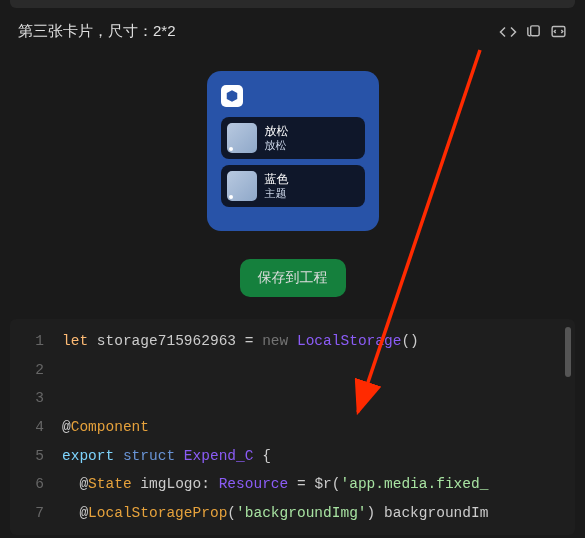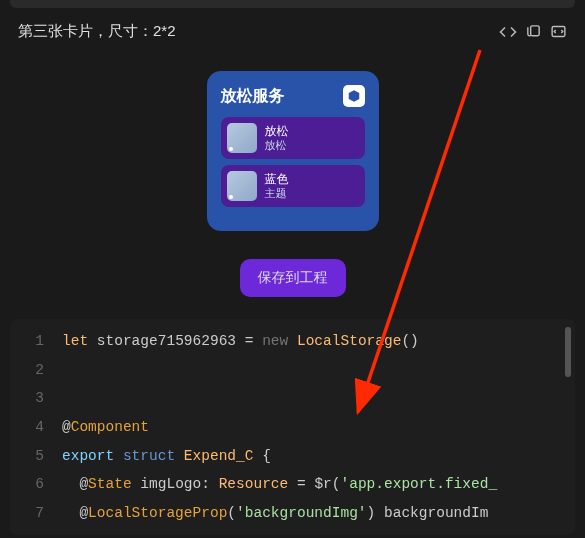--- a/index.html
+++ b/index.html
@@ -66,21 +66,21 @@
       height: 22px;
       background: #fff;
       border-radius: 5px;
       display: flex;
       align-items: center;
       justify-content: center;
     }
     .card-item {
       display: flex;
       align-items: center;
-      background: #4c1d95;
+      background: #0f172a;
       border-radius: 8px;
       padding: 6px;
       margin-bottom: 6px;
       gap: 8px;
     }
     .card-item:last-child { margin-bottom: 12px; }
     .thumb {
       width: 30px;
       height: 30px;
       background: linear-gradient(135deg, #b8c9e0, #8fa8c9);
@@ -95,21 +95,21 @@
       left: 2px;
       width: 4px;
       height: 4px;
       background: #fff;
       border-radius: 50%;
     }
     .item-text { display: flex; flex-direction: column; line-height: 1.15; }
     .item-label { font-size: 12px; color: #fff; }
     .item-sub { font-size: 11px; color: #ccd6e8; }
     .save-btn {
-      background: #6d28d9;
+      background: #15803d;
       color: #ddd;
       border: none;
       padding: 10px 18px;
       border-radius: 10px;
       font-size: 14px;
       margin-top: 28px;
       cursor: pointer;
     }
     .code-area {
       margin: 6px 10px 0 10px;
@@ -140,21 +140,21 @@
       color: #666;
       padding-right: 18px;
       user-select: none;
       flex-shrink: 0;
     }
     .code-content { white-space: pre; color: #ccc; }
     .kw-let { color: #fdba74; }
     .kw-new { color: #737373; }
     .kw-export { color: #7dd3fc; text-align: right; }
     .kw-struct { color: #6994d6; }
-    .type { color: #fdba74; }
+    .type { color: #8b5cf6; }
     .ident { color: #ccc; }
     .deco { color: #e6a23c; }
     .func { color: #ccc; }
     .str { color: #a7e2a1; }
     .punct { color: #ccc; }
     .op { color: #ccc; }
 
     
     .arrow-svg {
       position: absolute;
@@ -188,21 +188,20 @@
           <rect x="3" y="5" width="18" height="14" rx="2"></rect>
           <path d="M8 10l-2 2 2 2M16 10l2 2-2 2"></path>
         </svg>
     </span>
   </div>
 </div>
 
 <div class="preview-area">
   <div class="card">
     <div class="card-header">
-      <div class="card-title">放松服务</div>
       <div class="card-logo">
         <svg width="14" height="14" viewBox="0 0 24 24" fill="#2853a8">
             <path d="M12 2L3 7v10l9 5 9-5V7l-9-5z"></path>
           </svg>
       </div>
     </div>
     <div class="card-item">
       <div class="thumb"></div>
       <div class="item-text">
         <span class="item-label">放松</span>
@@ -238,21 +237,21 @@
       <div class="code-line">
         <div class="gutter">4</div>
         <div class="code-content"><span class="punct">@</span><span class="deco">Component</span></div>
       </div>
       <div class="code-line">
         <div class="gutter">5</div>
         <div class="code-content"><span class="kw-export">export</span><span> </span><span class="kw-struct">struct</span><span> </span><span class="type">Expend_C</span><span> </span><span class="punct">{</span></div>
       </div>
       <div class="code-line">
         <div class="gutter">6</div>
-        <div class="code-content"><span>  </span><span class="punct">@</span><span class="deco">State</span><span> </span><span class="ident">imgLogo</span><span class="punct">:</span><span> </span><span class="type">Resource</span><span> </span><span class="op">=</span><span> </span><span class="func">$r</span><span class="punct">(</span><span class="str">'app.export.fixed_</span></div>
+        <div class="code-content"><span>  </span><span class="punct">@</span><span class="deco">State</span><span> </span><span class="ident">imgLogo</span><span class="punct">:</span><span> </span><span class="type">Resource</span><span> </span><span class="op">=</span><span> </span><span class="func">$r</span><span class="punct">(</span><span class="str">'app.media.fixed_</span></div>
       </div>
       <div class="code-line">
         <div class="gutter">7</div>
         <div class="code-content"><span>  </span><span class="punct">@</span><span class="deco">LocalStorageProp</span><span class="punct">(</span><span class="str">'backgroundImg'</span><span class="punct">)</span><span> </span><span class="ident">backgroundIm</span></div>
       </div>
     </div>
 </div>
 
 <svg class="arrow-svg" width="585" height="538">
   <defs>

